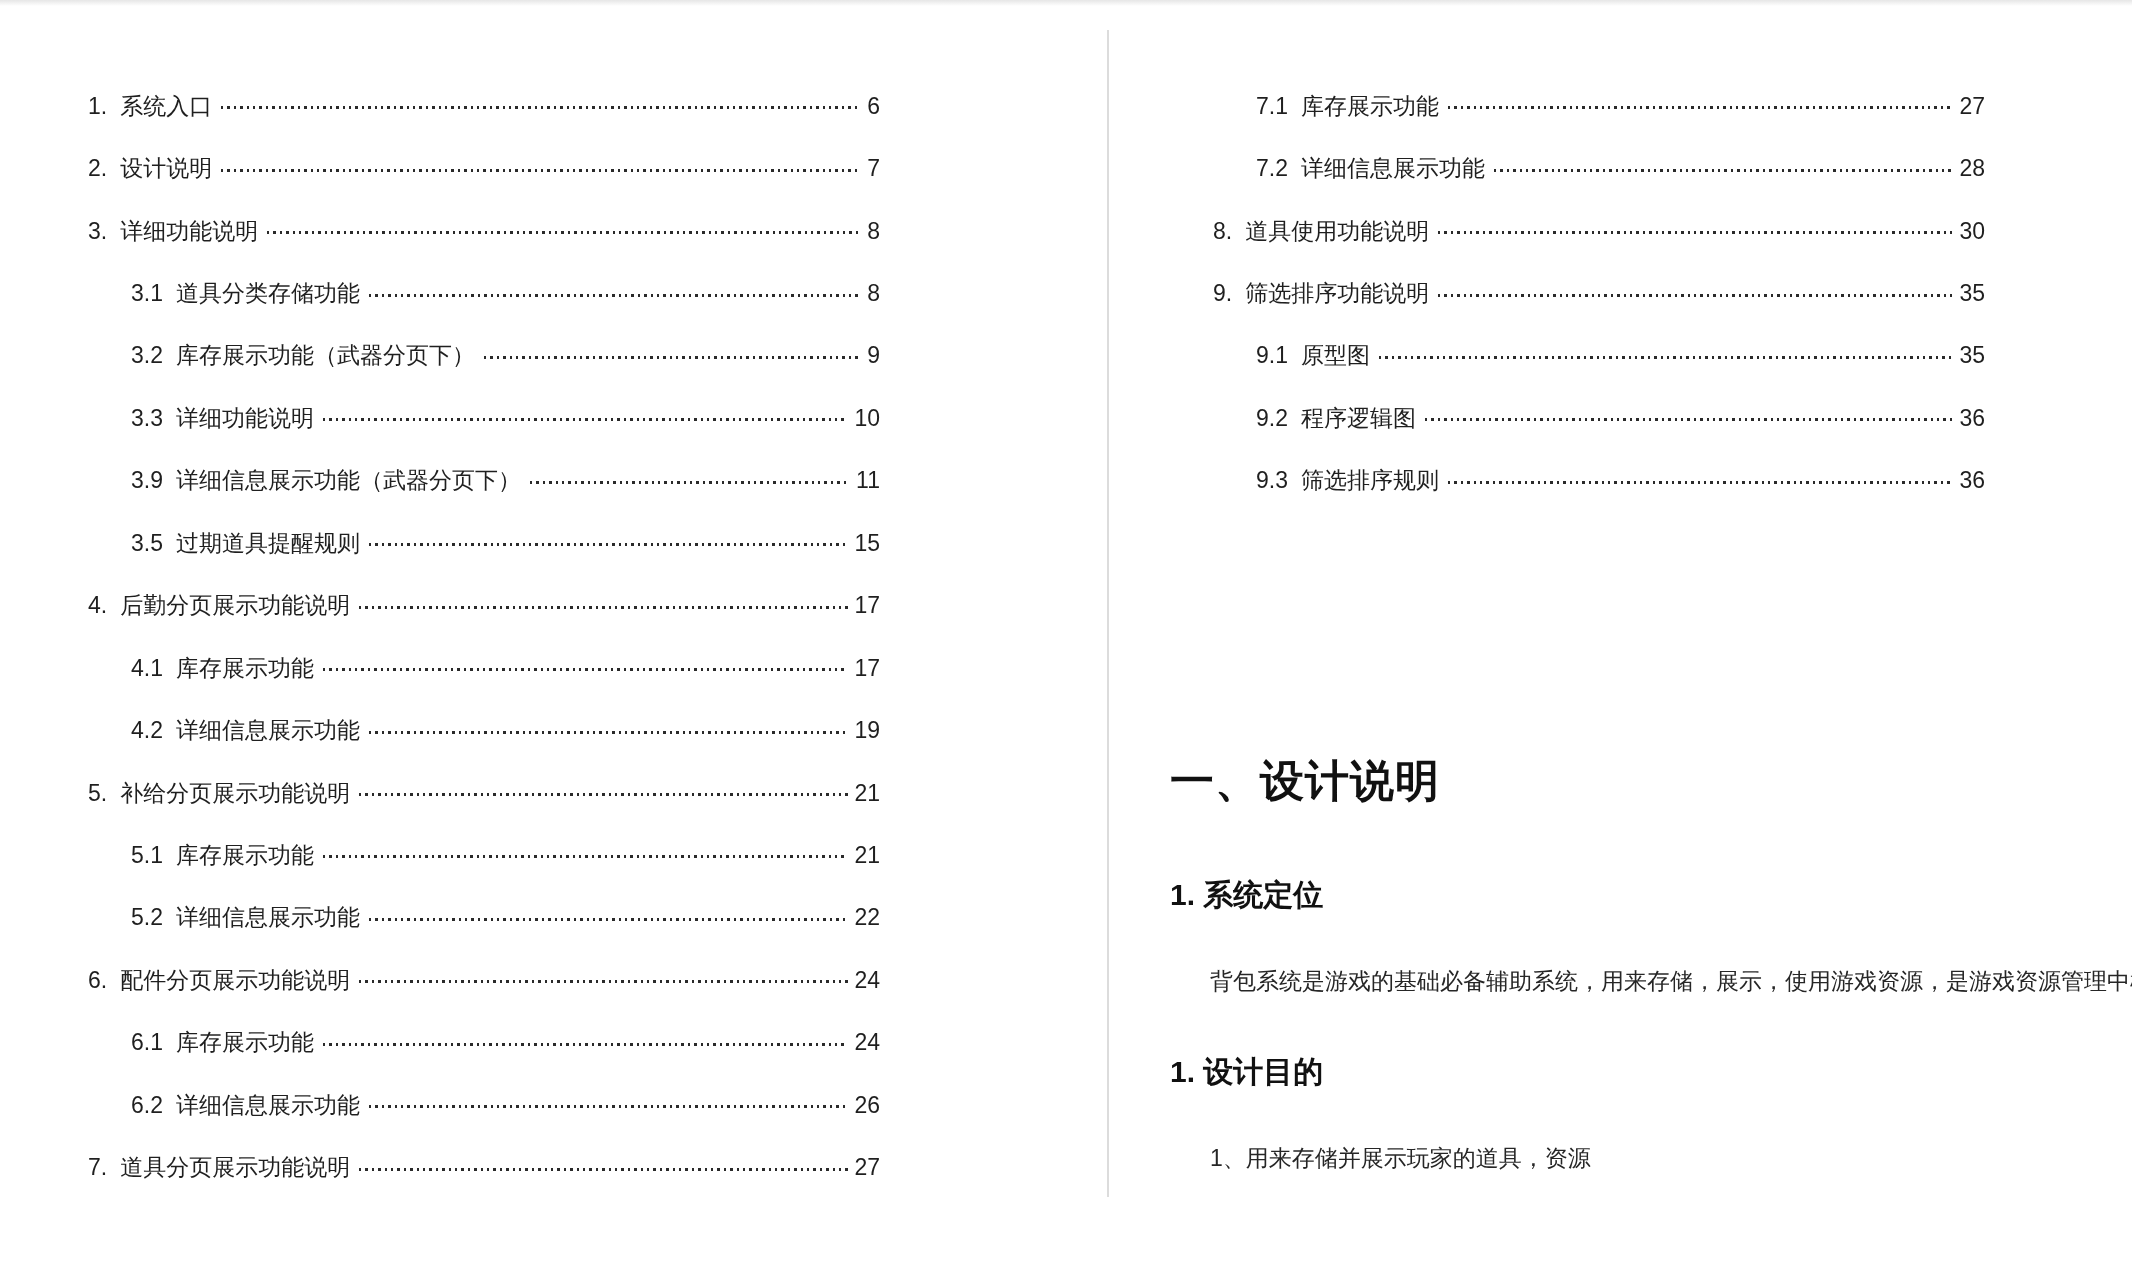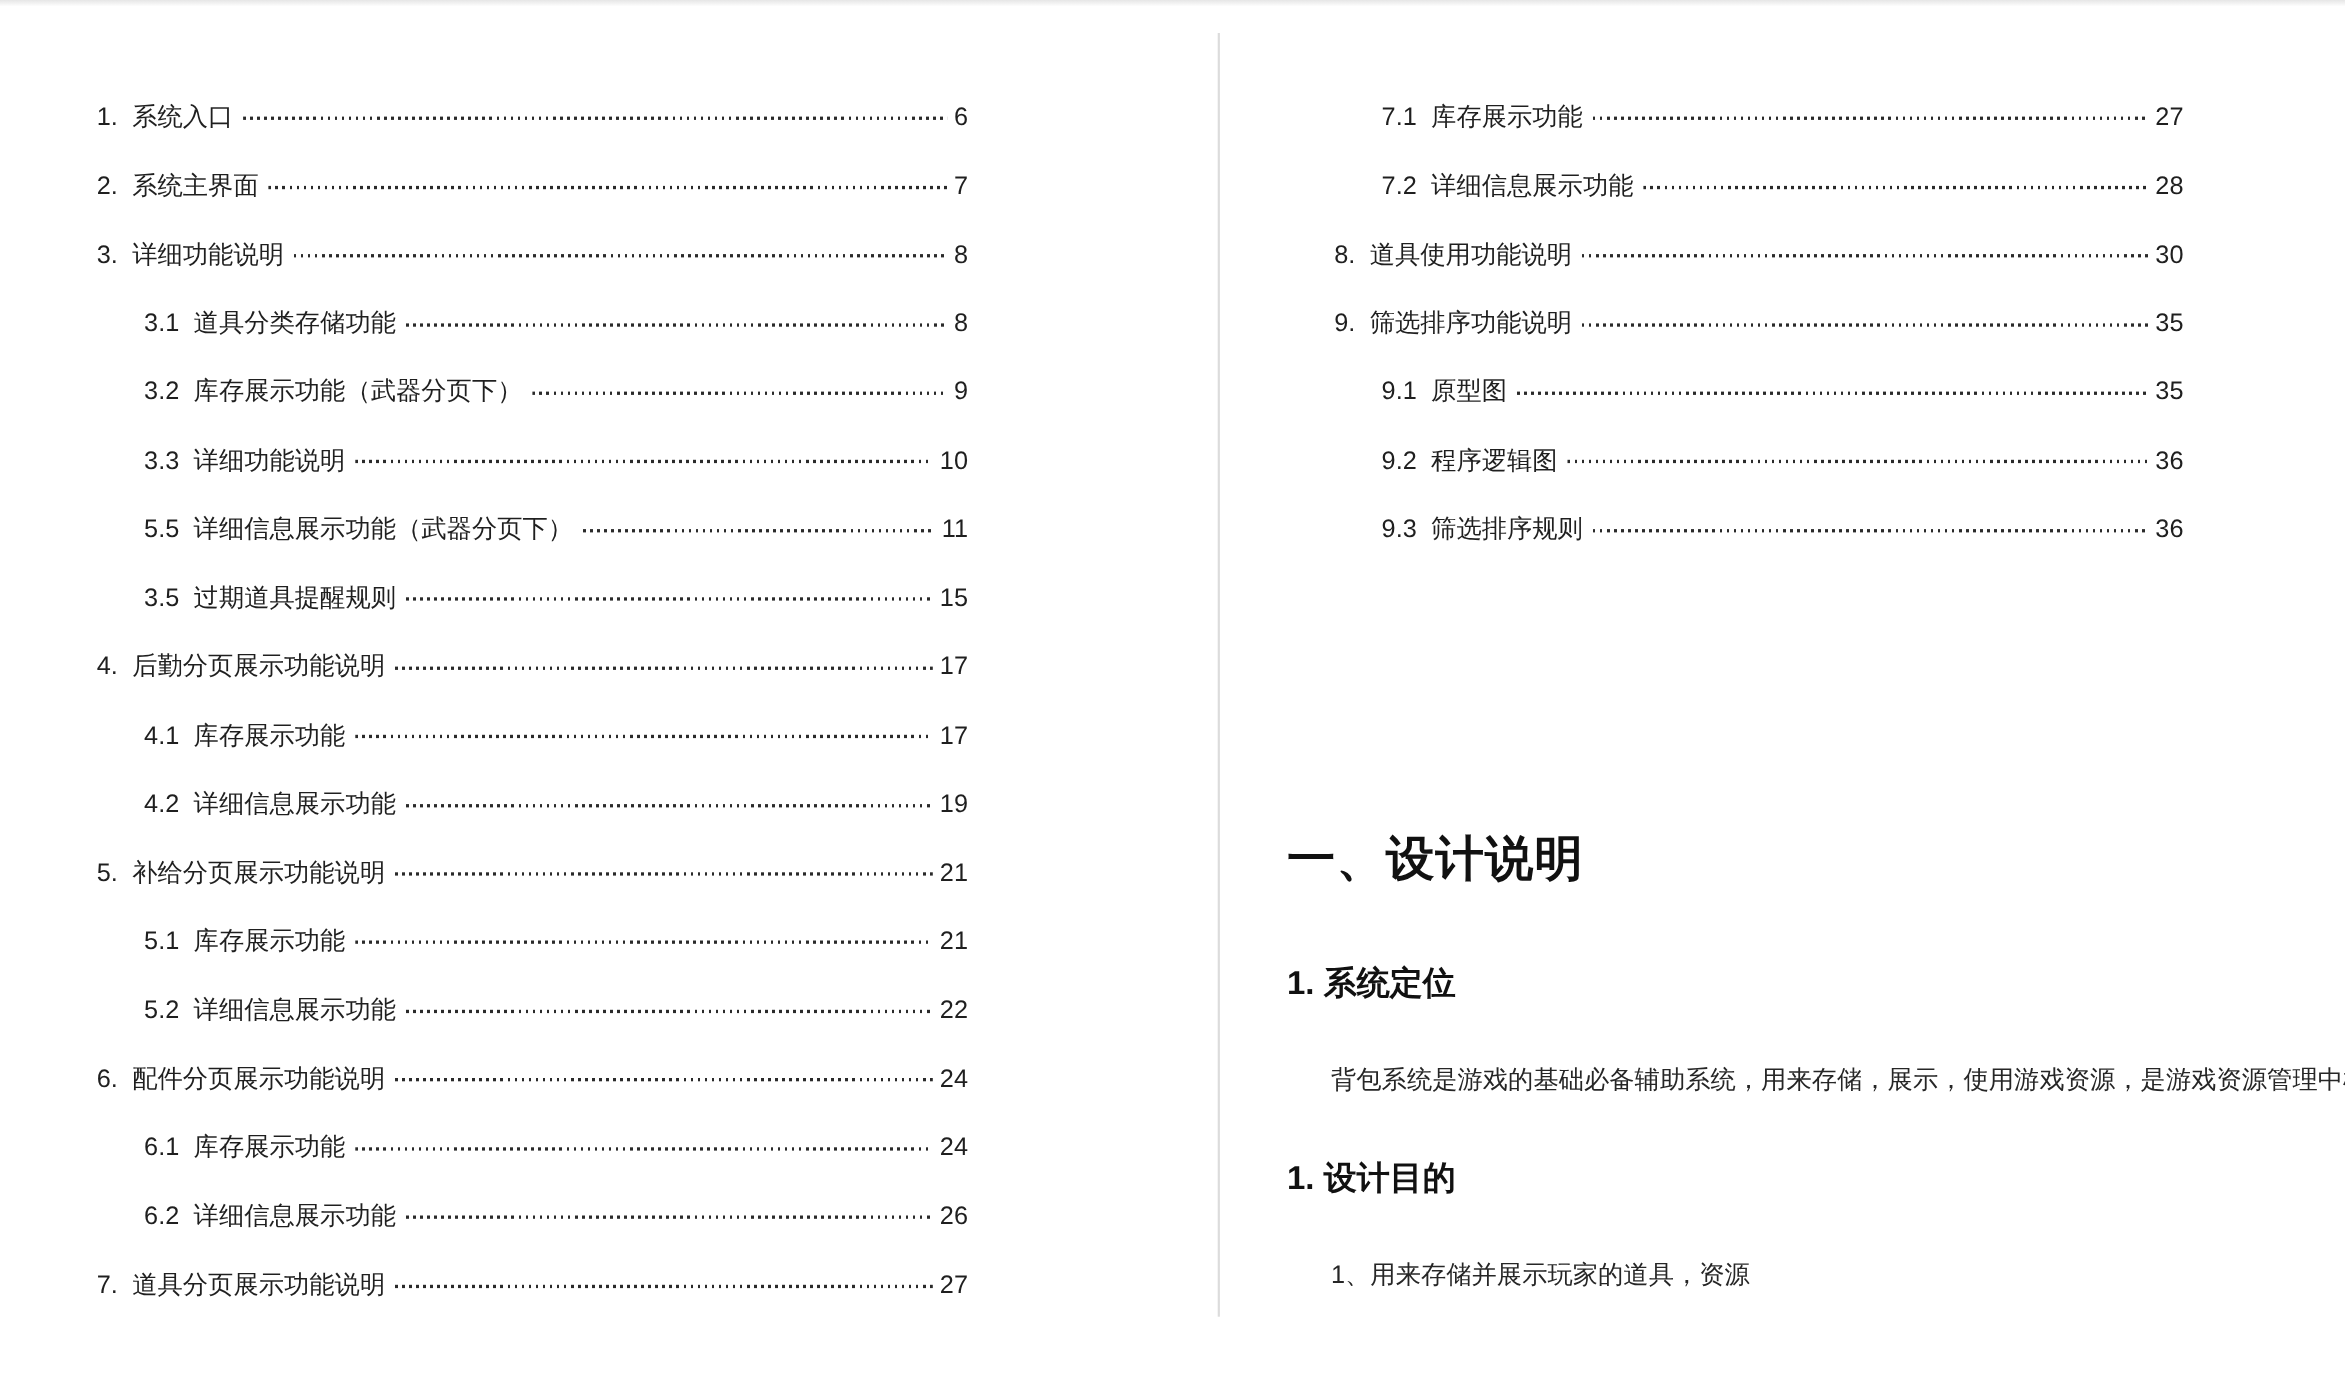--- a/index.html
+++ b/index.html
@@ -60,21 +60,21 @@
 
   <div class="toc-col" id="toc-left">
       <div class="toc-row">
     <span class="toc-num">1.</span>
     <span class="toc-title">系统入口</span>
     <span class="toc-leader"></span>
     <span class="toc-page">6</span>
   </div>
       <div class="toc-row">
     <span class="toc-num">2.</span>
-    <span class="toc-title">系统主界面</span>
+    <span class="toc-title">设计说明</span>
     <span class="toc-leader"></span>
     <span class="toc-page">7</span>
   </div>
       <div class="toc-row">
     <span class="toc-num">3.</span>
     <span class="toc-title">详细功能说明</span>
     <span class="toc-leader"></span>
     <span class="toc-page">8</span>
   </div>
       <div class="toc-row lv2">
@@ -89,21 +89,21 @@
     <span class="toc-leader"></span>
     <span class="toc-page">9</span>
   </div>
       <div class="toc-row lv2">
     <span class="toc-num">3.3</span>
     <span class="toc-title">详细功能说明</span>
     <span class="toc-leader"></span>
     <span class="toc-page">10</span>
   </div>
       <div class="toc-row lv2">
-    <span class="toc-num">5.5</span>
+    <span class="toc-num">3.9</span>
     <span class="toc-title">详细信息展示功能（武器分页下）</span>
     <span class="toc-leader"></span>
     <span class="toc-page">11</span>
   </div>
       <div class="toc-row lv2">
     <span class="toc-num">3.5</span>
     <span class="toc-title">过期道具提醒规则</span>
     <span class="toc-leader"></span>
     <span class="toc-page">15</span>
   </div>

